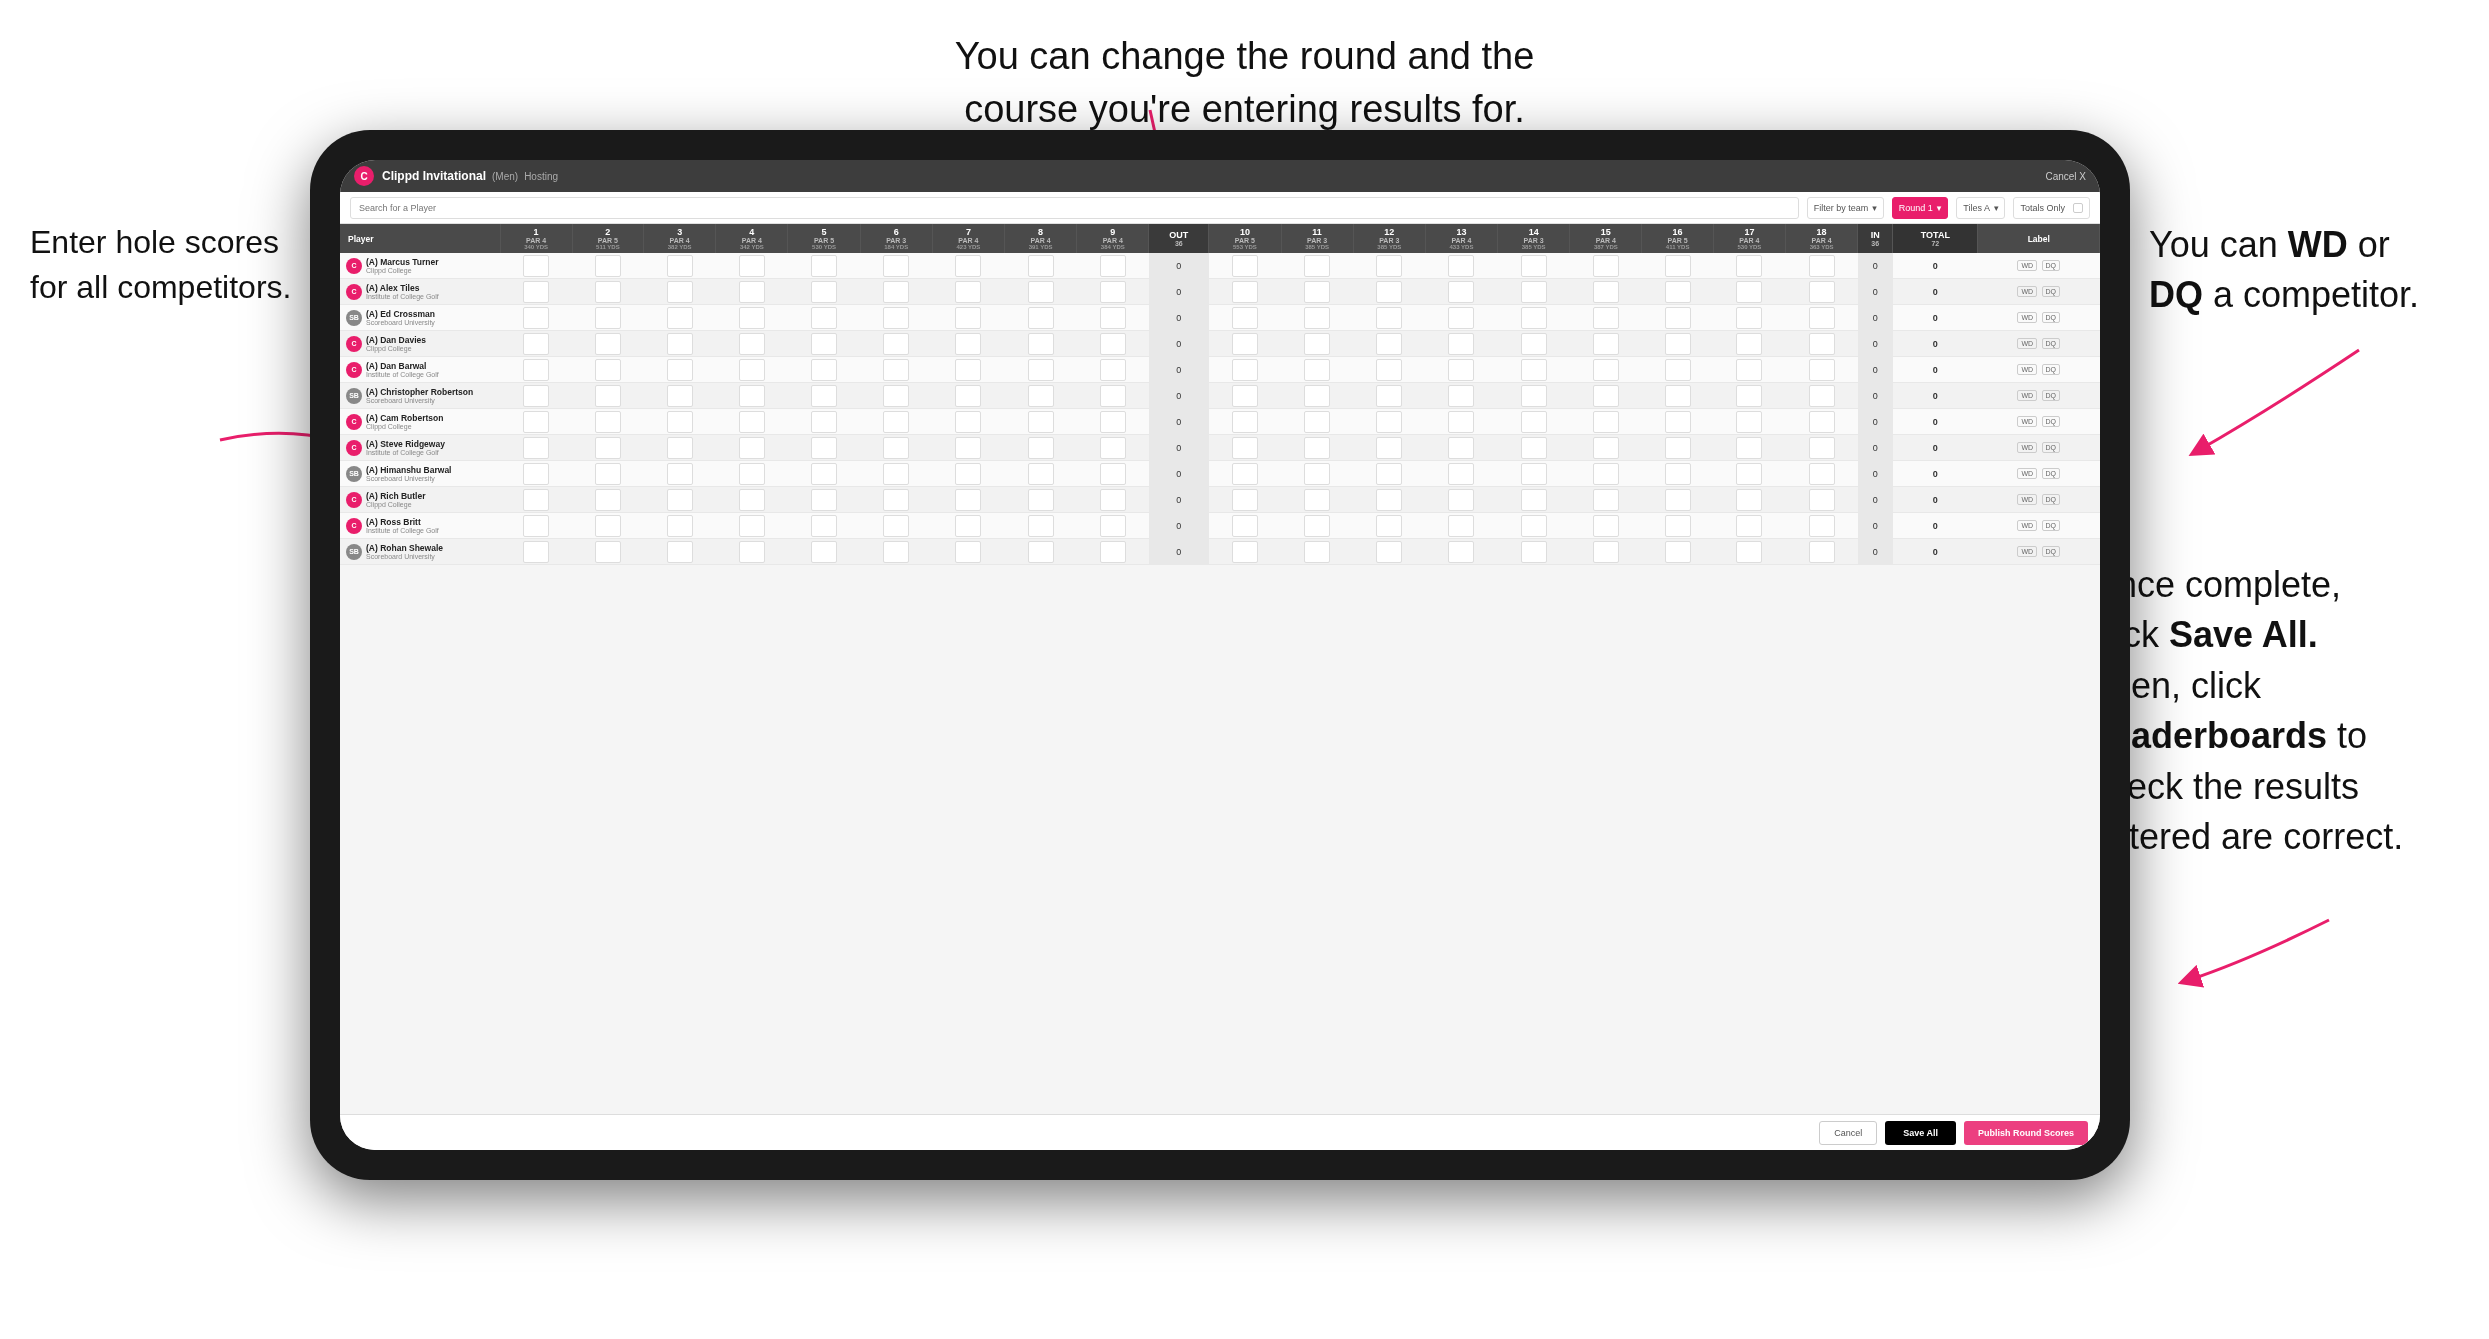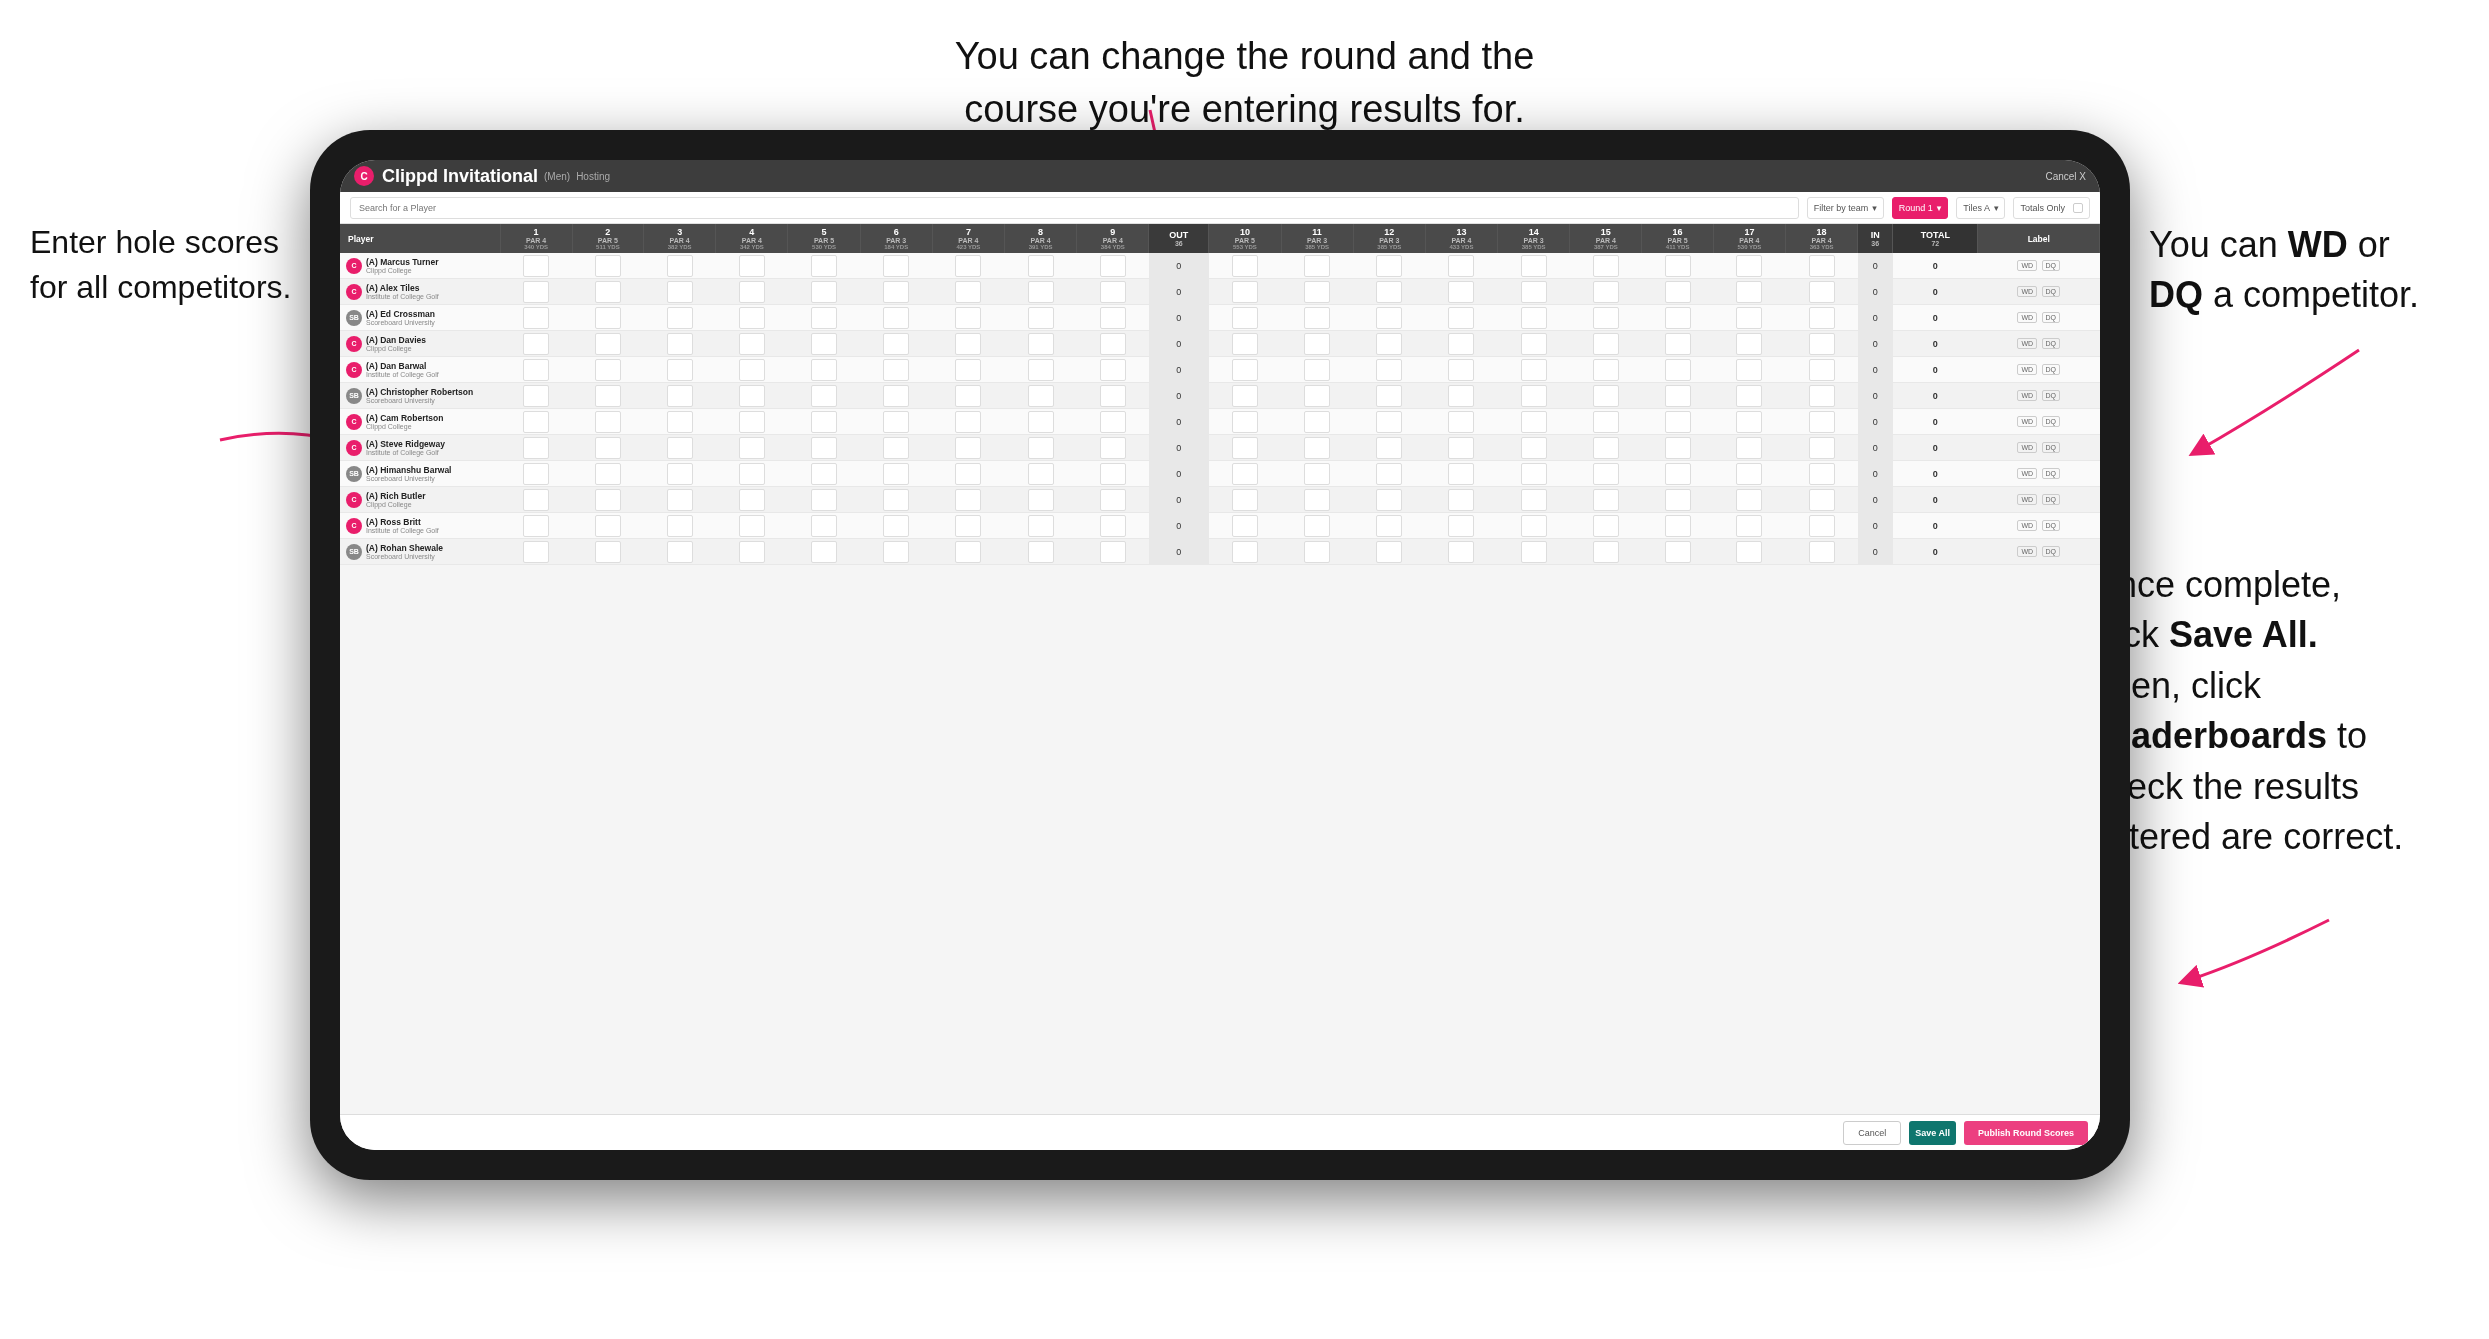--- a/index.html
+++ b/index.html
@@ -158,21 +158,21 @@
       align-items: center;
       justify-content: center;
       color: white;
       font-size: 10px;
       font-weight: 700;
       margin-right: 8px;
     }
 
     .tournament-name {
       color: #fff;
-      font-size: 18px;
+      font-size: 12px;
       font-weight: 600;
     }
 
     .tournament-category {
       color: #aaa;
       font-size: 10px;
       margin-left: 6px;
     }
 
     .hosting-badge {
@@ -461,22 +461,22 @@
       background: #fff;
       border: 1px solid #ccc;
       border-radius: 3px;
       font-size: 9px;
       color: #555;
       cursor: pointer;
     }
 
     .save-all-btn {
       height: 24px;
-      padding: 0 6px;
-      background: #0f766e;
+      padding: 0 18px;
+      background: #000000;
       border: none;
       border-radius: 3px;
       font-size: 9px;
       color: white;
       font-weight: 600;
       cursor: pointer;
     }
 
     .publish-btn {
       height: 24px;

